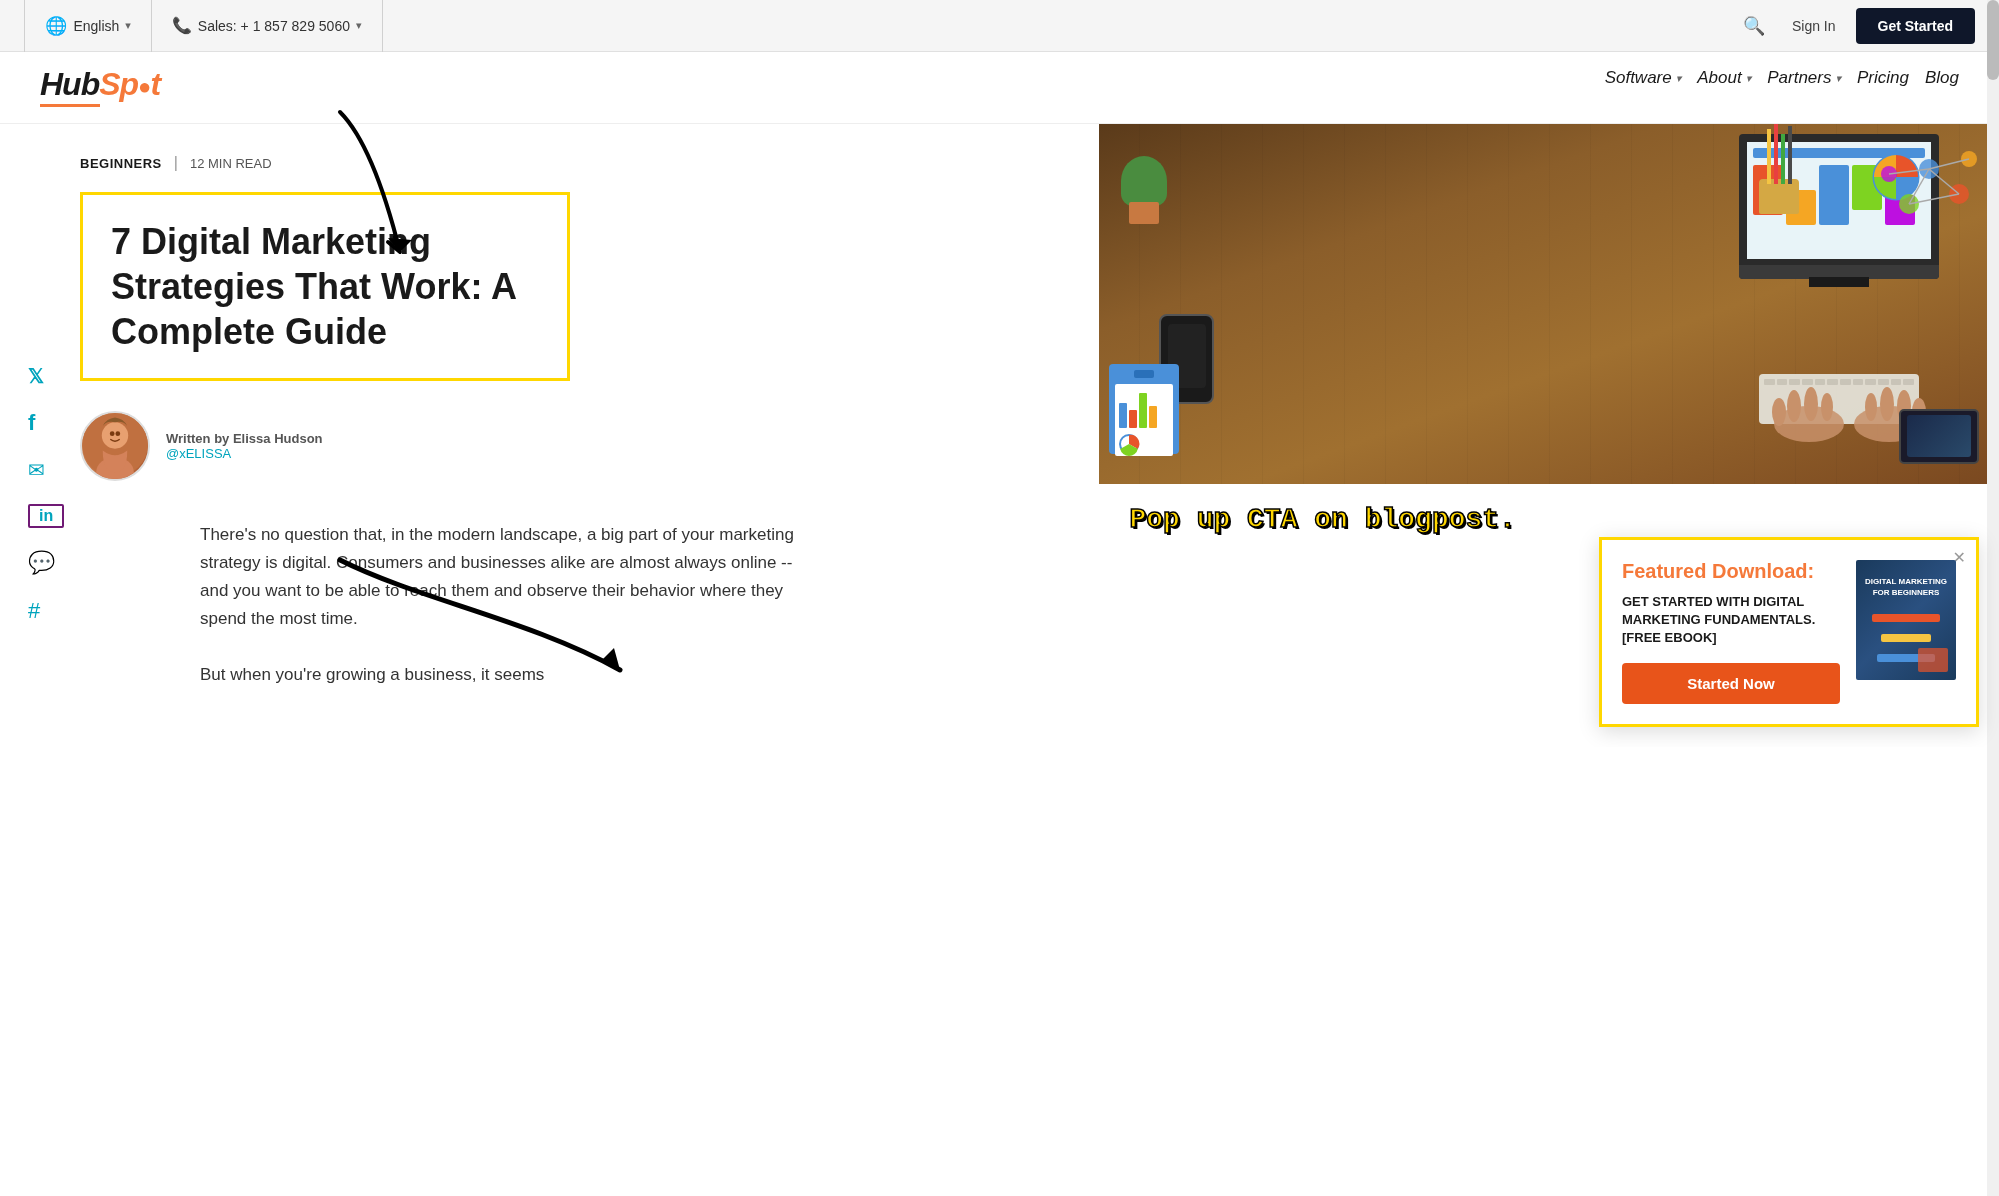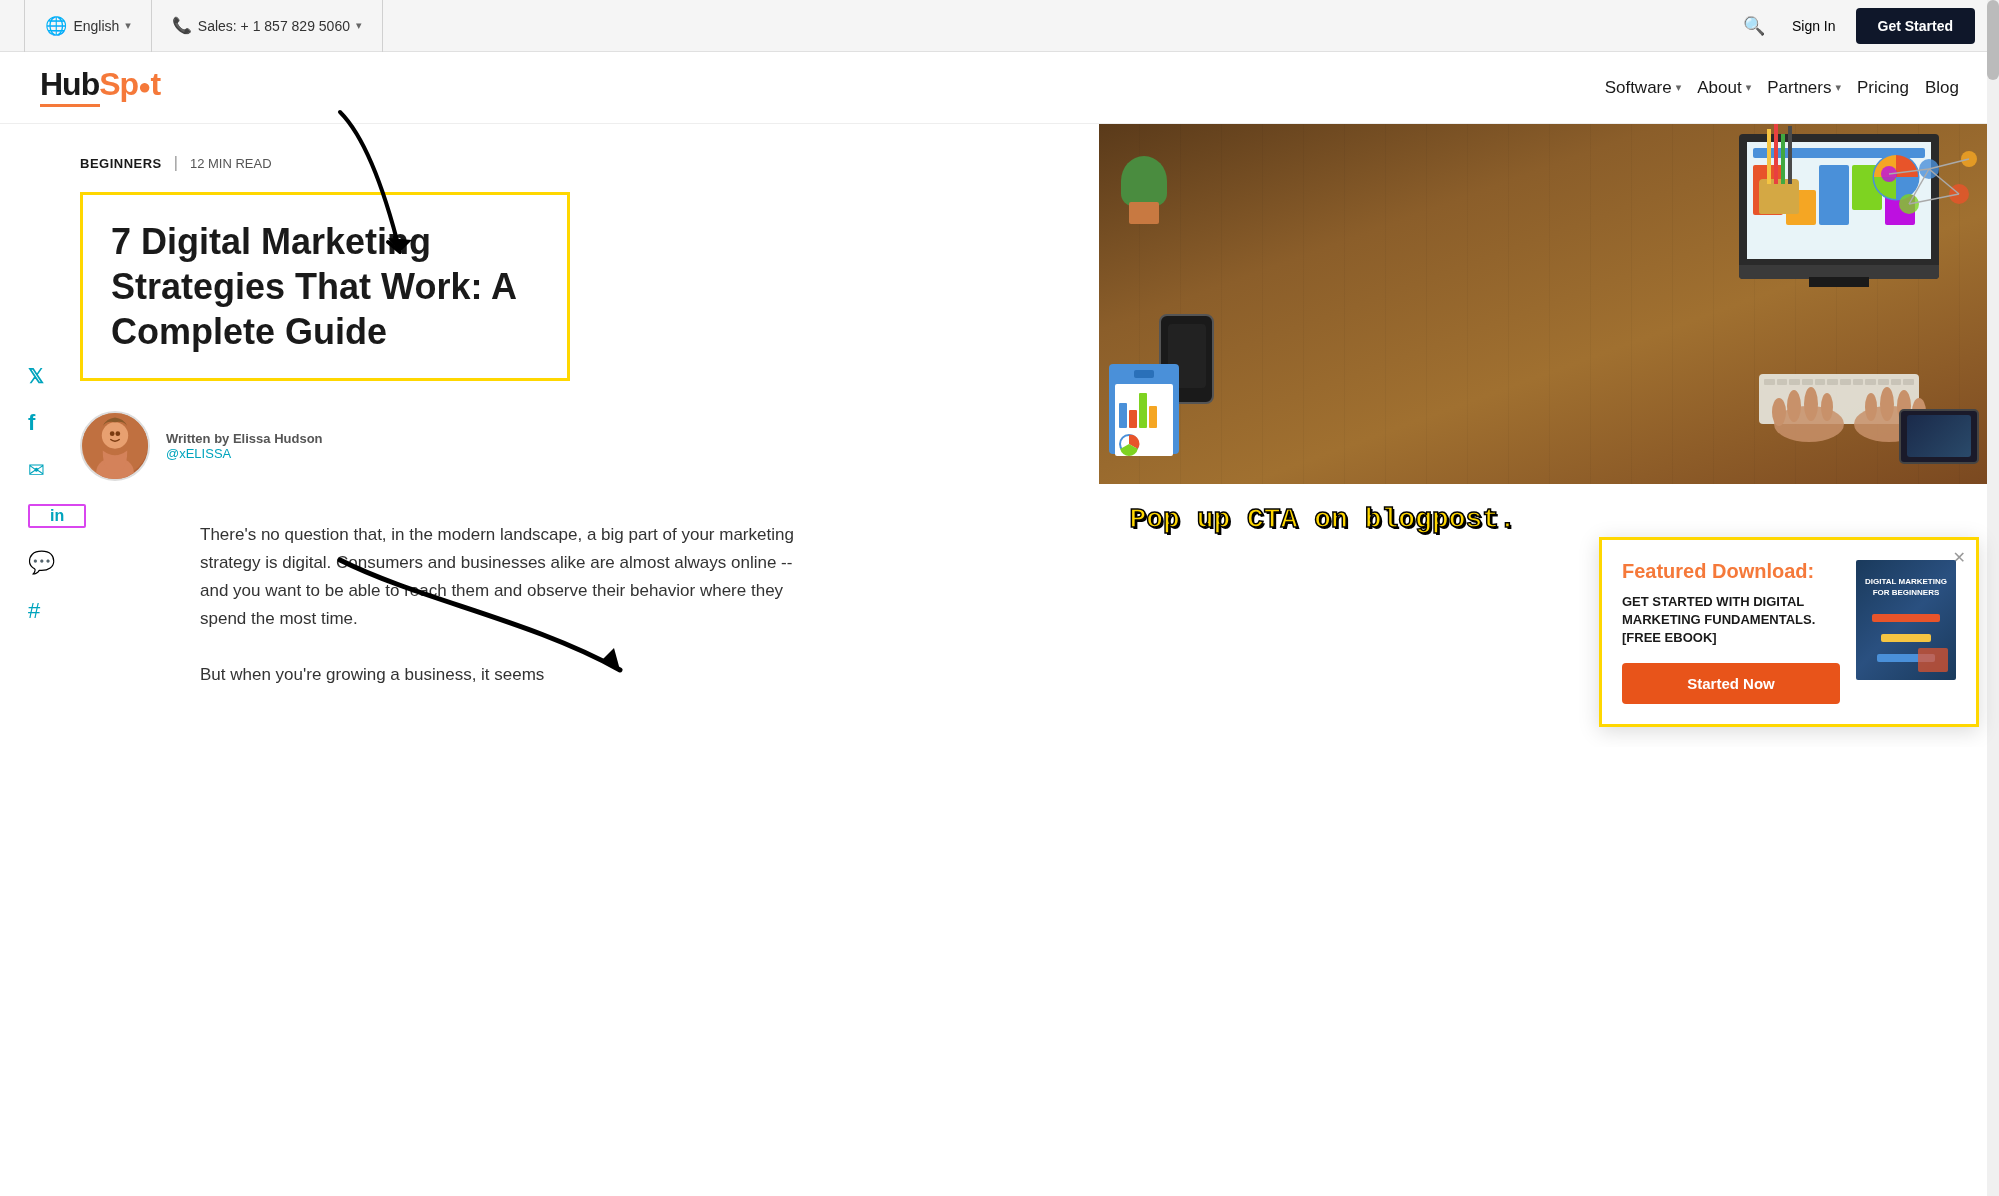--- a/index.html
+++ b/index.html
@@ -46,41 +46,42 @@
       cursor: pointer;
       font-size: 18px;
       color: #555;
       padding: 6px;
     }
     .sign-in-btn {
       background: none;
       border: none;
       cursor: pointer;
       font-size: 14px;
-      color: #000000;
+      color: #404040;
       font-weight: 500;
     }
     .get-started-btn {
       background: #0f172a;
       color: #fff;
       border: none;
       border-radius: 4px;
       padding: 10px 22px;
       font-size: 14px;
       font-weight: 600;
       cursor: pointer;
     }
 
     
     .nav-bar {
       display: flex;
-      align-items: center;
+      align-items: flex-start;
       padding: 16px 40px;
       border-bottom: 1px solid #eee;
       background: #fff;
+      font-style: italic;
     }
     .logo-container {
       display: flex;
       flex-direction: column;
     }
     .logo-text {
       font-size: 32px;
       font-weight: 700;
       color: #1a1a1a;
       letter-spacing: -1px;
@@ -465,21 +466,21 @@
 
 <div class="main-content">
 
   <div class="content-left">
 
     
     <div class="social-sidebar">
       <a class="social-icon" style="font-size:20px; font-weight:900;">𝕏</a>
       <a class="social-icon" style="font-size:22px; font-weight:900;">f</a>
       <a class="social-icon" style="font-size:20px;">✉</a>
-      <a class="social-icon" style="font-size:16px; font-weight:700; border:2px solid #d946ef; padding:1px 20px; border-radius:2px;">in</a>
+      <a class="social-icon" style="font-size:16px; font-weight:700; border:2px solid #701a75; padding:1px 9px; border-radius:2px;">in</a>
       <a class="social-icon" style="font-size:22px;">💬</a>
       <a class="social-icon" style="font-size:22px;">#</a>
     </div>
 
     
     <div class="category-label">
       <span class="category-text">BEGINNERS</span>
       <span class="separator">|</span>
       <span class="read-time">12 MIN READ</span>
     </div>

